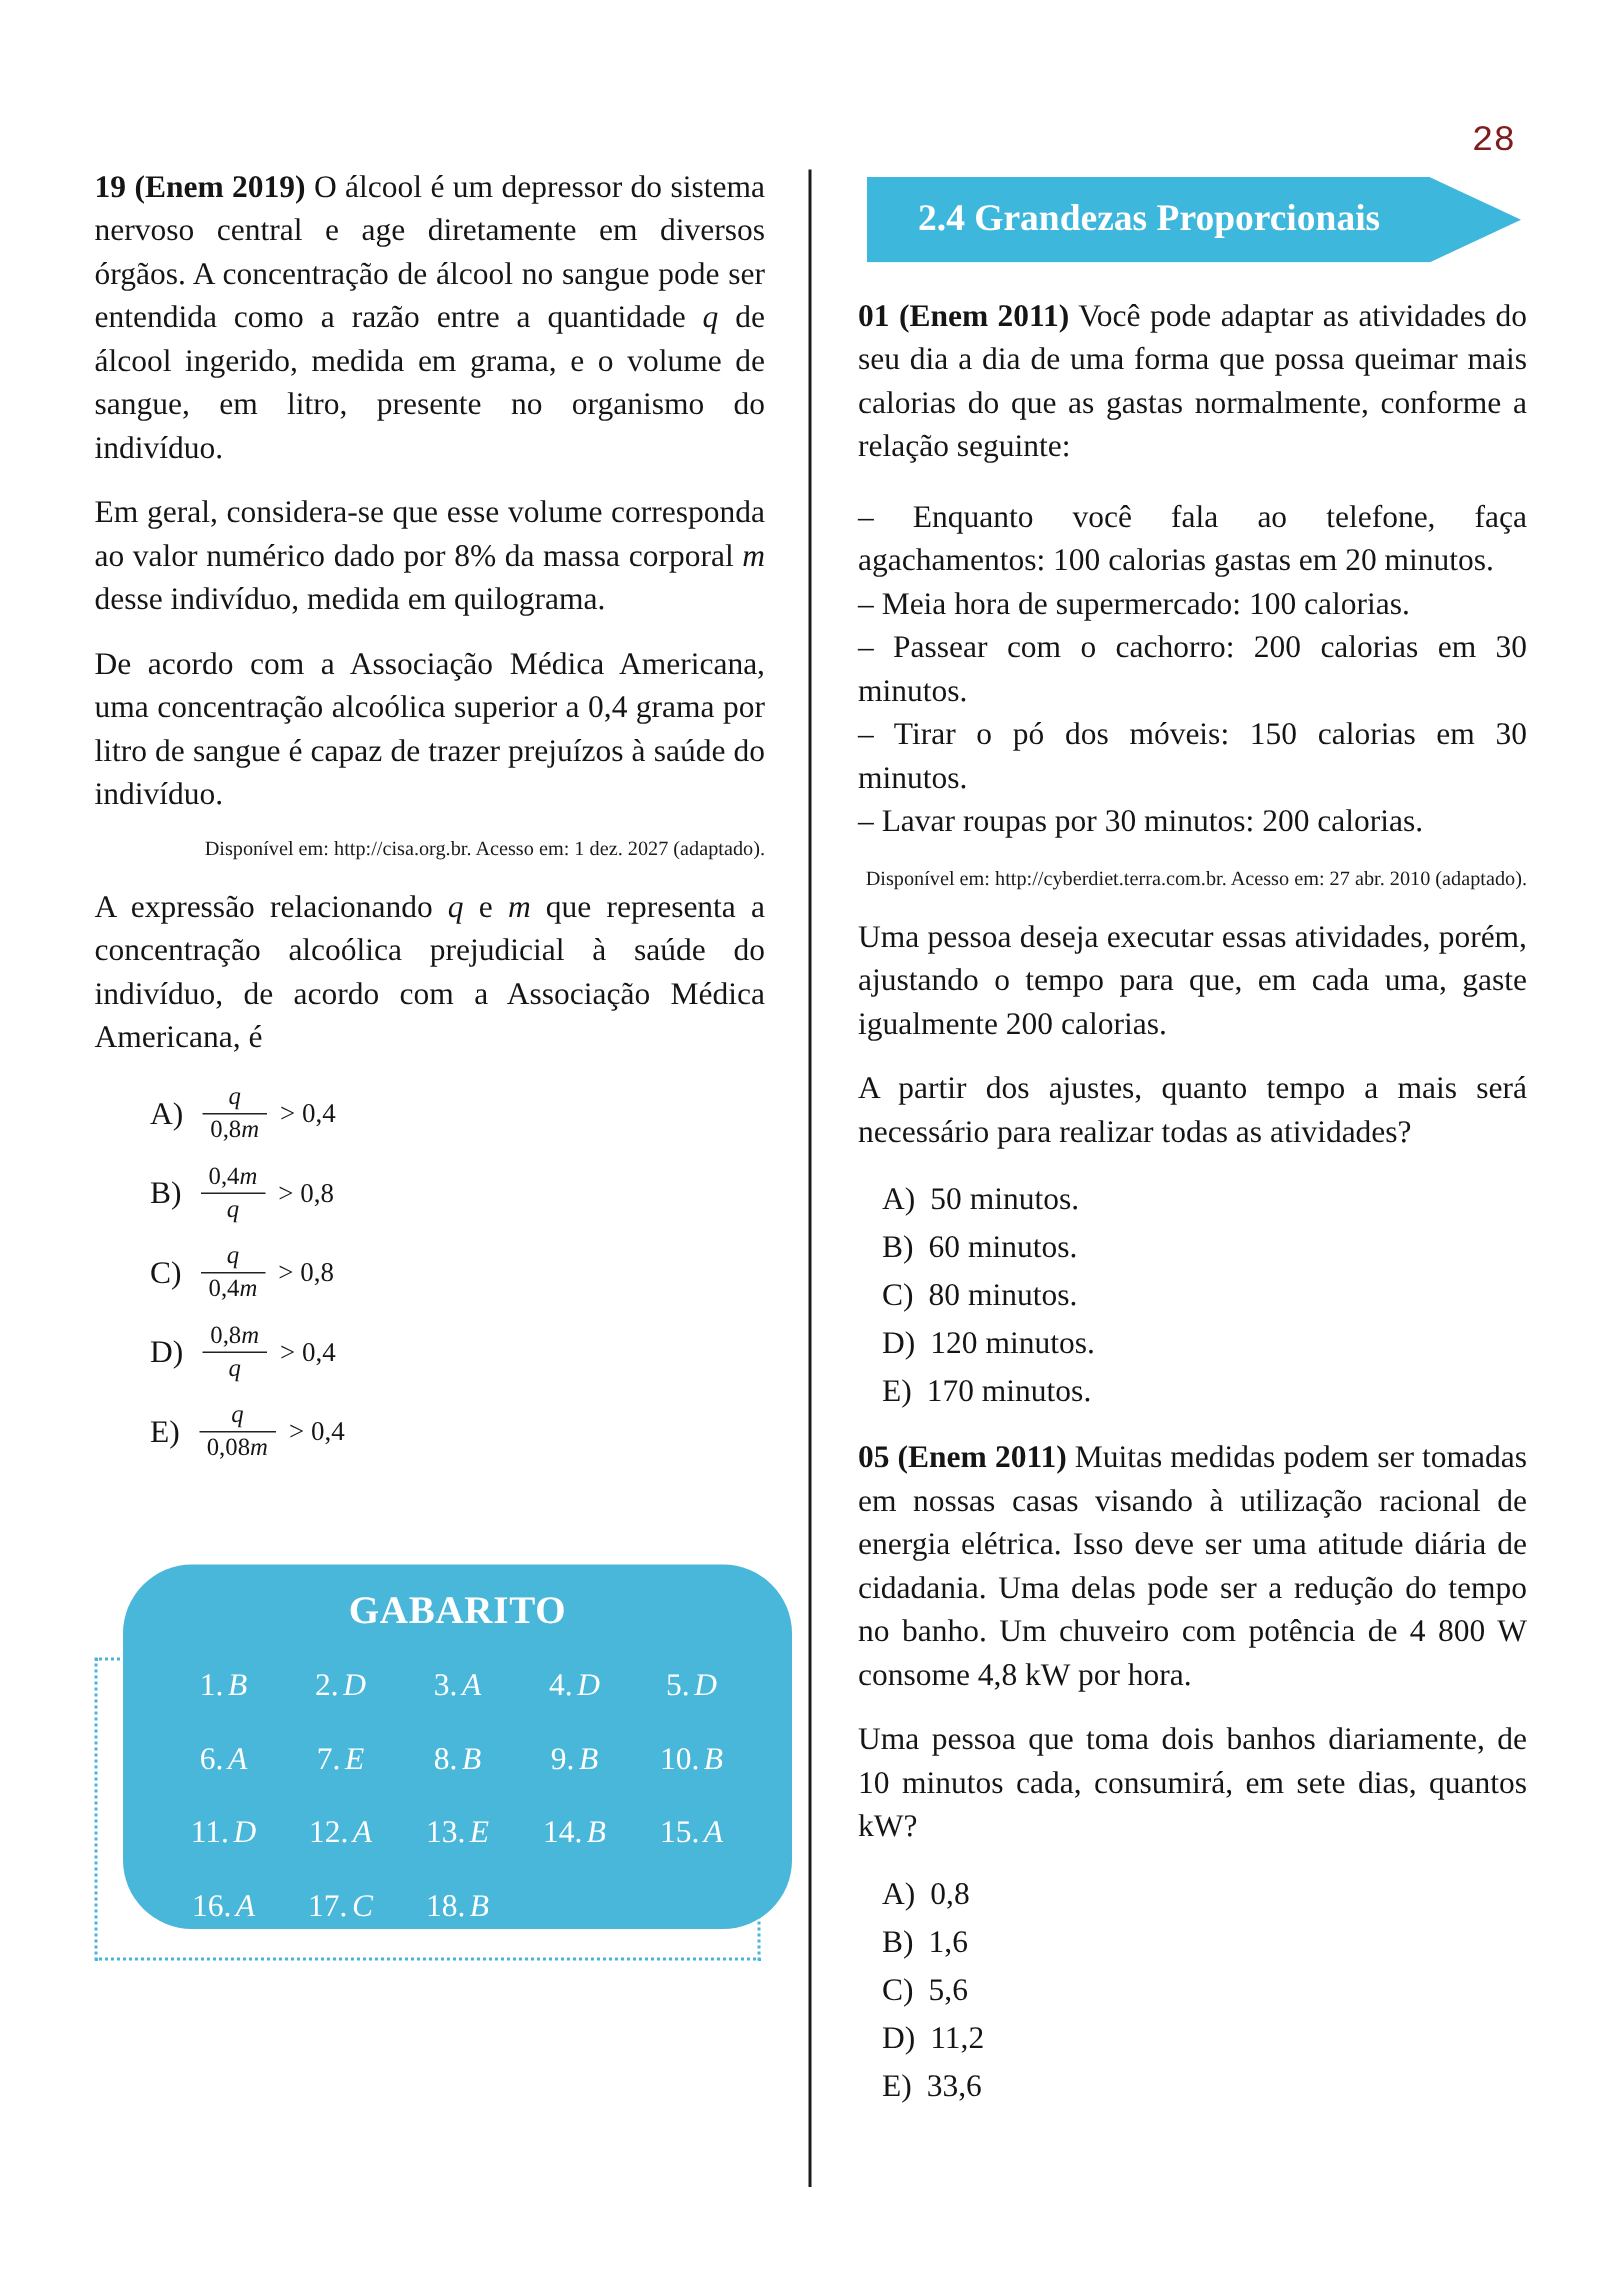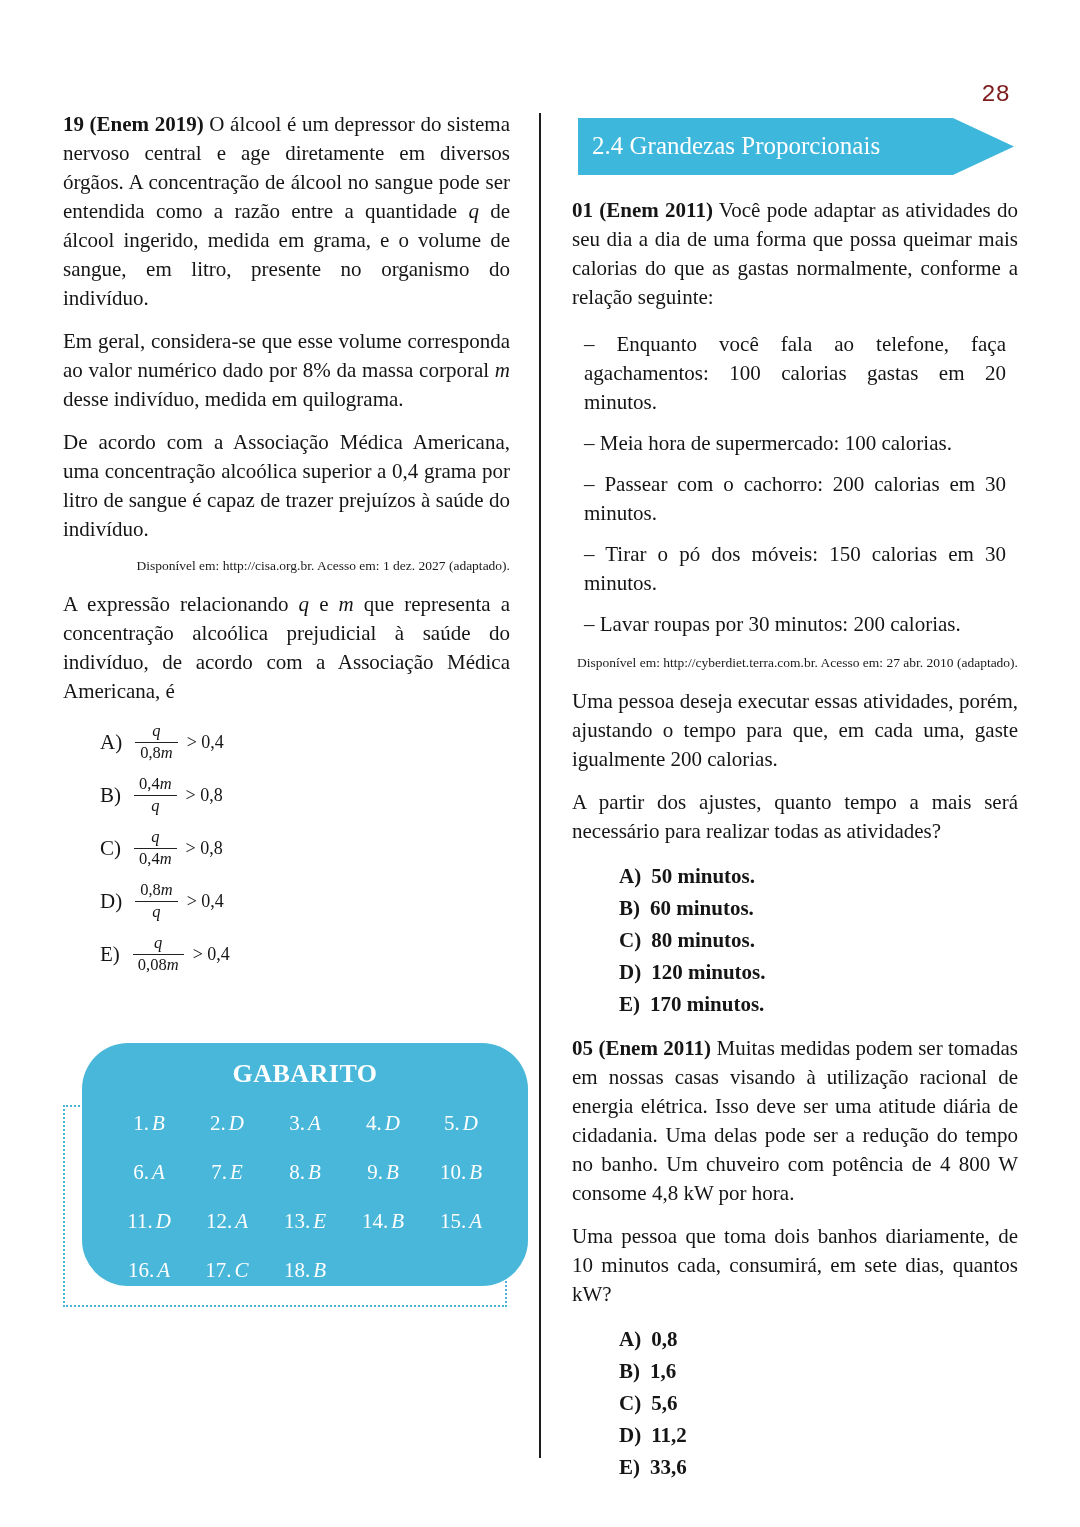--- a/index.html
+++ b/index.html
@@ -25,36 +25,36 @@
   
   .opts-frac { margin:6px 0 0 37px; }
   .opt-frac { display:flex; align-items:center; height:44px; margin-bottom:9px; font-size:21px; }
   .opt-frac .opt-label { margin-right:13px; }
   .frac { display:inline-block; text-align:center; font-size:16.5px; line-height:1.12; margin-right:9px; }
   .frac .num { display:block; padding:0 5px 1px; }
   .frac .den { display:block; border-top:1.6px solid #222; padding:1px 5px 0; }
   .rhs { font-size:18px; }
 
   
-  .opts { margin:4px 0 14px 47px;font-weight:bold; }
+  .opts { margin:4px 0 14px 16px; }
   .opt-line { font-size:21px; line-height:32px; }
   .opt-line .opt-label { margin-right:10px; }
 
   .activities { margin:18px 0 16px 0; }
-  .activities p.body { margin:12px; }
+  .activities p.body { margin:0; }
 
   
   .banner {
     position:absolute; left:578px; top:118px; width:436px; height:57px;
     background:#3eb7dc;
     clip-path:polygon(0 0, 86% 0, 100% 50%, 86% 100%, 0 100%);
   }
   .banner-text {
-    color:#ffffff; font-weight:normal; font-size:25px; line-height:56px;
-    padding-left:14px; white-space:nowrap;
+    color:#ffffff; font-weight:bold; font-size:25px; line-height:56px;
+    padding-left:34px; white-space:nowrap;
   }
 
   
   .gab-dotted {
     position:absolute; left:63px; top:1105px; width:440px; height:198px;
     border:2px dotted #4ab5d8;
   }
   .gab-box {
     position:absolute; left:82px; top:1043px; width:446px; height:243px;
     background:#49b7d9; border-radius:46px; color:#ffffff;

